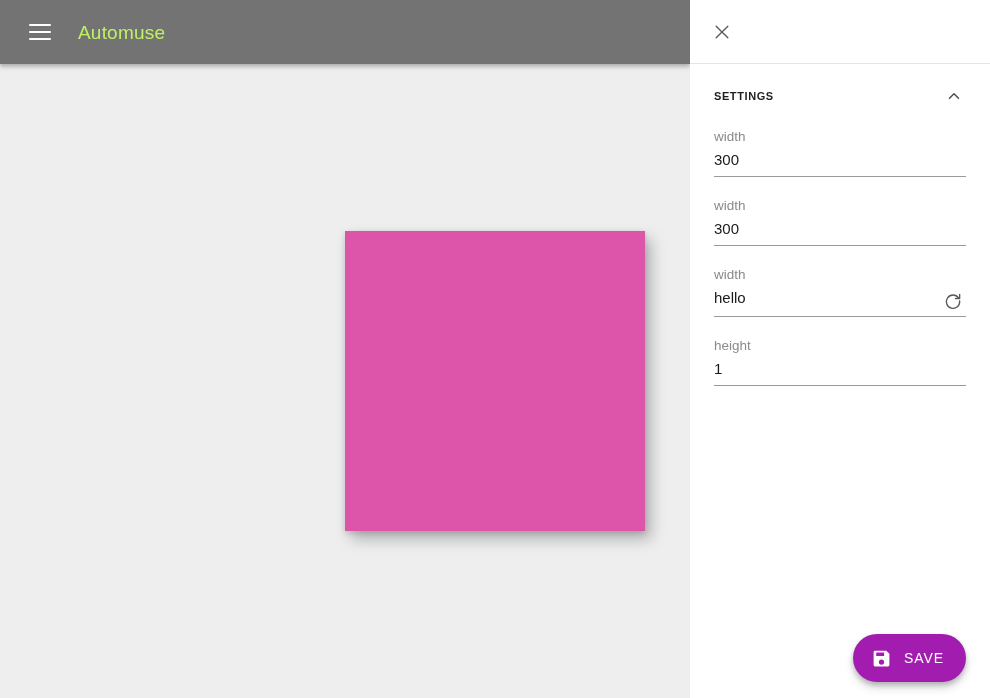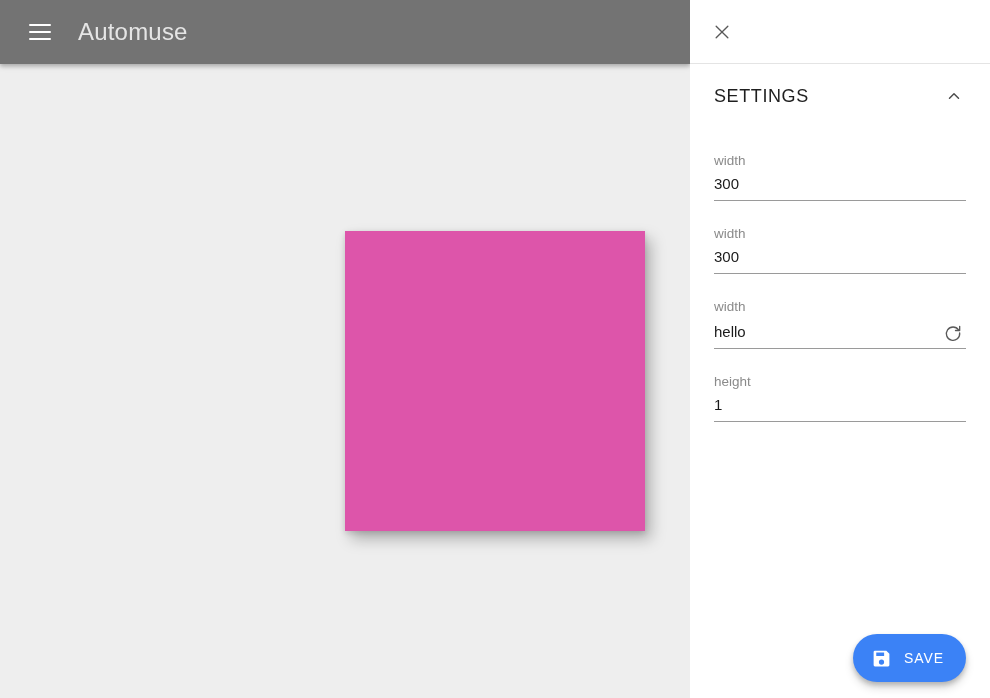--- a/index.html
+++ b/index.html
@@ -57,22 +57,22 @@
   .menu-btn span {
     display: block;
     width: 22px;
     height: 2px;
     background: #ffffff;
     border-radius: 1px;
   }
 
   .app-title {
     margin-left: 18px;
-    color: #e5e5e5;
-    font-size: 24px;
+    color: #bef264;
+    font-size: 19px;
     font-weight: 400;
     letter-spacing: 0.2px;
     line-height: 1;
   }
 
   .canvas-area {
     position: absolute;
     left: 0; top: 64px;
     width: 690px;
     height: 634px;
@@ -123,56 +123,55 @@
 
   .section-header {
     height: 64px;
     display: flex;
     align-items: center;
     justify-content: space-between;
     padding: 0 20px 0 24px;
     cursor: pointer;
   }
   .section-title {
-    font-size: 18px;
+    font-size: 11px;
     color: #1f1f1f;
     letter-spacing: 0.6px;
-    font-weight: 400;
+    font-weight: 700;
     text-align: right;
   }
   .chevron-btn {
     width: 32px; height: 32px;
     border: none;
     background: transparent;
     cursor: pointer;
     display: flex;
     align-items: center;
     justify-content: center;
     color: #4d4d4d;
   }
 
   .fields {
     padding: 0 24px;
   }
 
   .field {
     position: relative;
     margin-bottom: 20px;
-    margin-top: 24px;
   }
   .field-label {
     display: block;
     font-size: 13.5px;
     color: #8a8a8a;
     line-height: 18px;
     margin-bottom: 4px;
   }
   .field-row {
     display: flex;
-    align-items: flex-end;
+    align-items: flex-start;
     border-bottom: 1px solid #9a9a9a;
   }
   .field-input {
     flex: 1 1 auto;
     border: none;
     outline: none;
     background: transparent;
     font-family: "Liberation Sans", sans-serif;
     font-size: 15px;
     color: #1a1a1a;
@@ -293,21 +292,21 @@
 
       <div class="field">
         <label class="field-label">height</label>
         <div class="field-row">
           <input class="field-input" type="text" value="1" style="">
         </div>
       </div>
 
     </div>
 
-    <button class="save-fab" style="background: #3b82f6;">
+    <button class="save-fab" style="background: #a21caf;">
       <span>
         <svg width="21" height="21" viewBox="0 0 24 24" fill="currentColor">
           <path d="M17.5 3H4.5A1.5 1.5 0 0 0 3 4.5v15A1.5 1.5 0 0 0 4.5 21h15a1.5 1.5 0 0 0 1.5-1.5V6.5L17.5 3zM12 19a3 3 0 1 1 0-6 3 3 0 0 1 0 6zm3-10H6V5h9v4z"></path>
         </svg>
       </span>
       <span class="save-label">SAVE</span>
     </button>
 
   </div>
 

